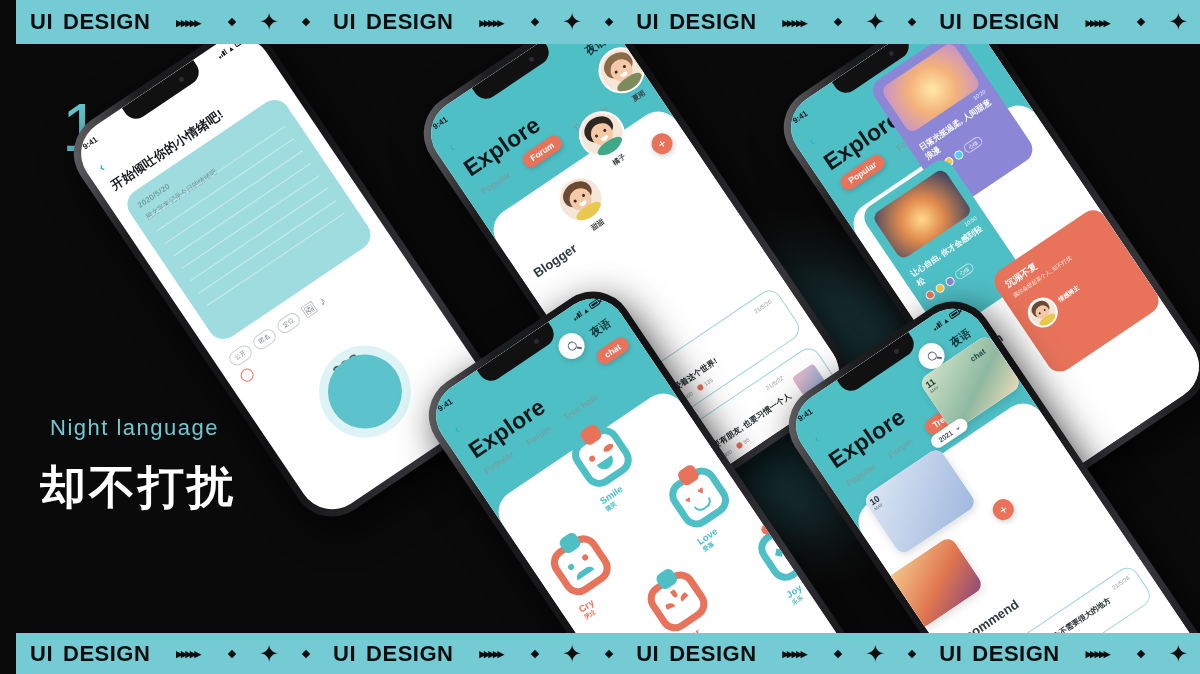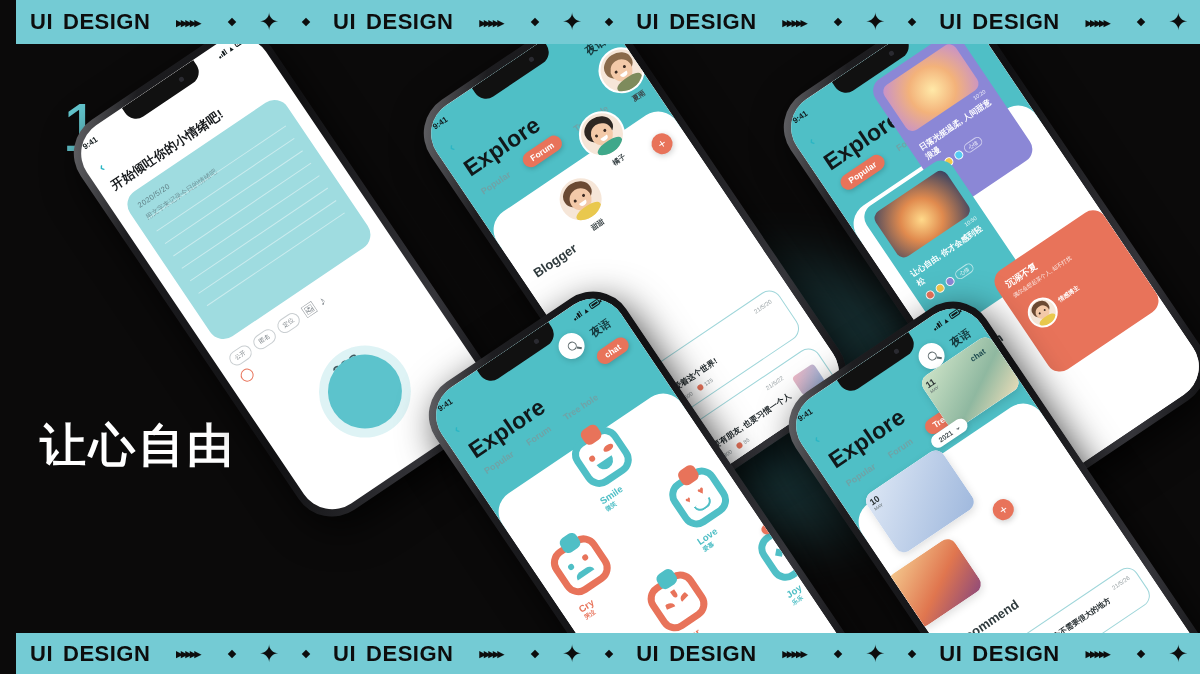--- a/index.html
+++ b/index.html
@@ -218,21 +218,22 @@
       <span class="bn-word">UI</span>
       <span class="bn-word sp">DESIGN</span>
       <span class="bn-arrows">▸▸▸▸▸</span>
       <span class="bn-dot"></span>
       <span class="bn-star" style="font-size:24px;">✦</span>
     </div>
   </div>
 
   <div class="num-ten">10</div>
   <div class="copy">
-    <div class="cn">让心自由</div>
+    <div class="ln1">Night language</div>
+    <div class="cn">却不打扰</div>
   </div>
 
   <div class="phone p1">
     <div class="screen">
       <div class="notch"></div>
       <div class="statusbar">
         <span>9:41</span>
         <span class="sb-r">
           <span class="bars">
               <i></i>

